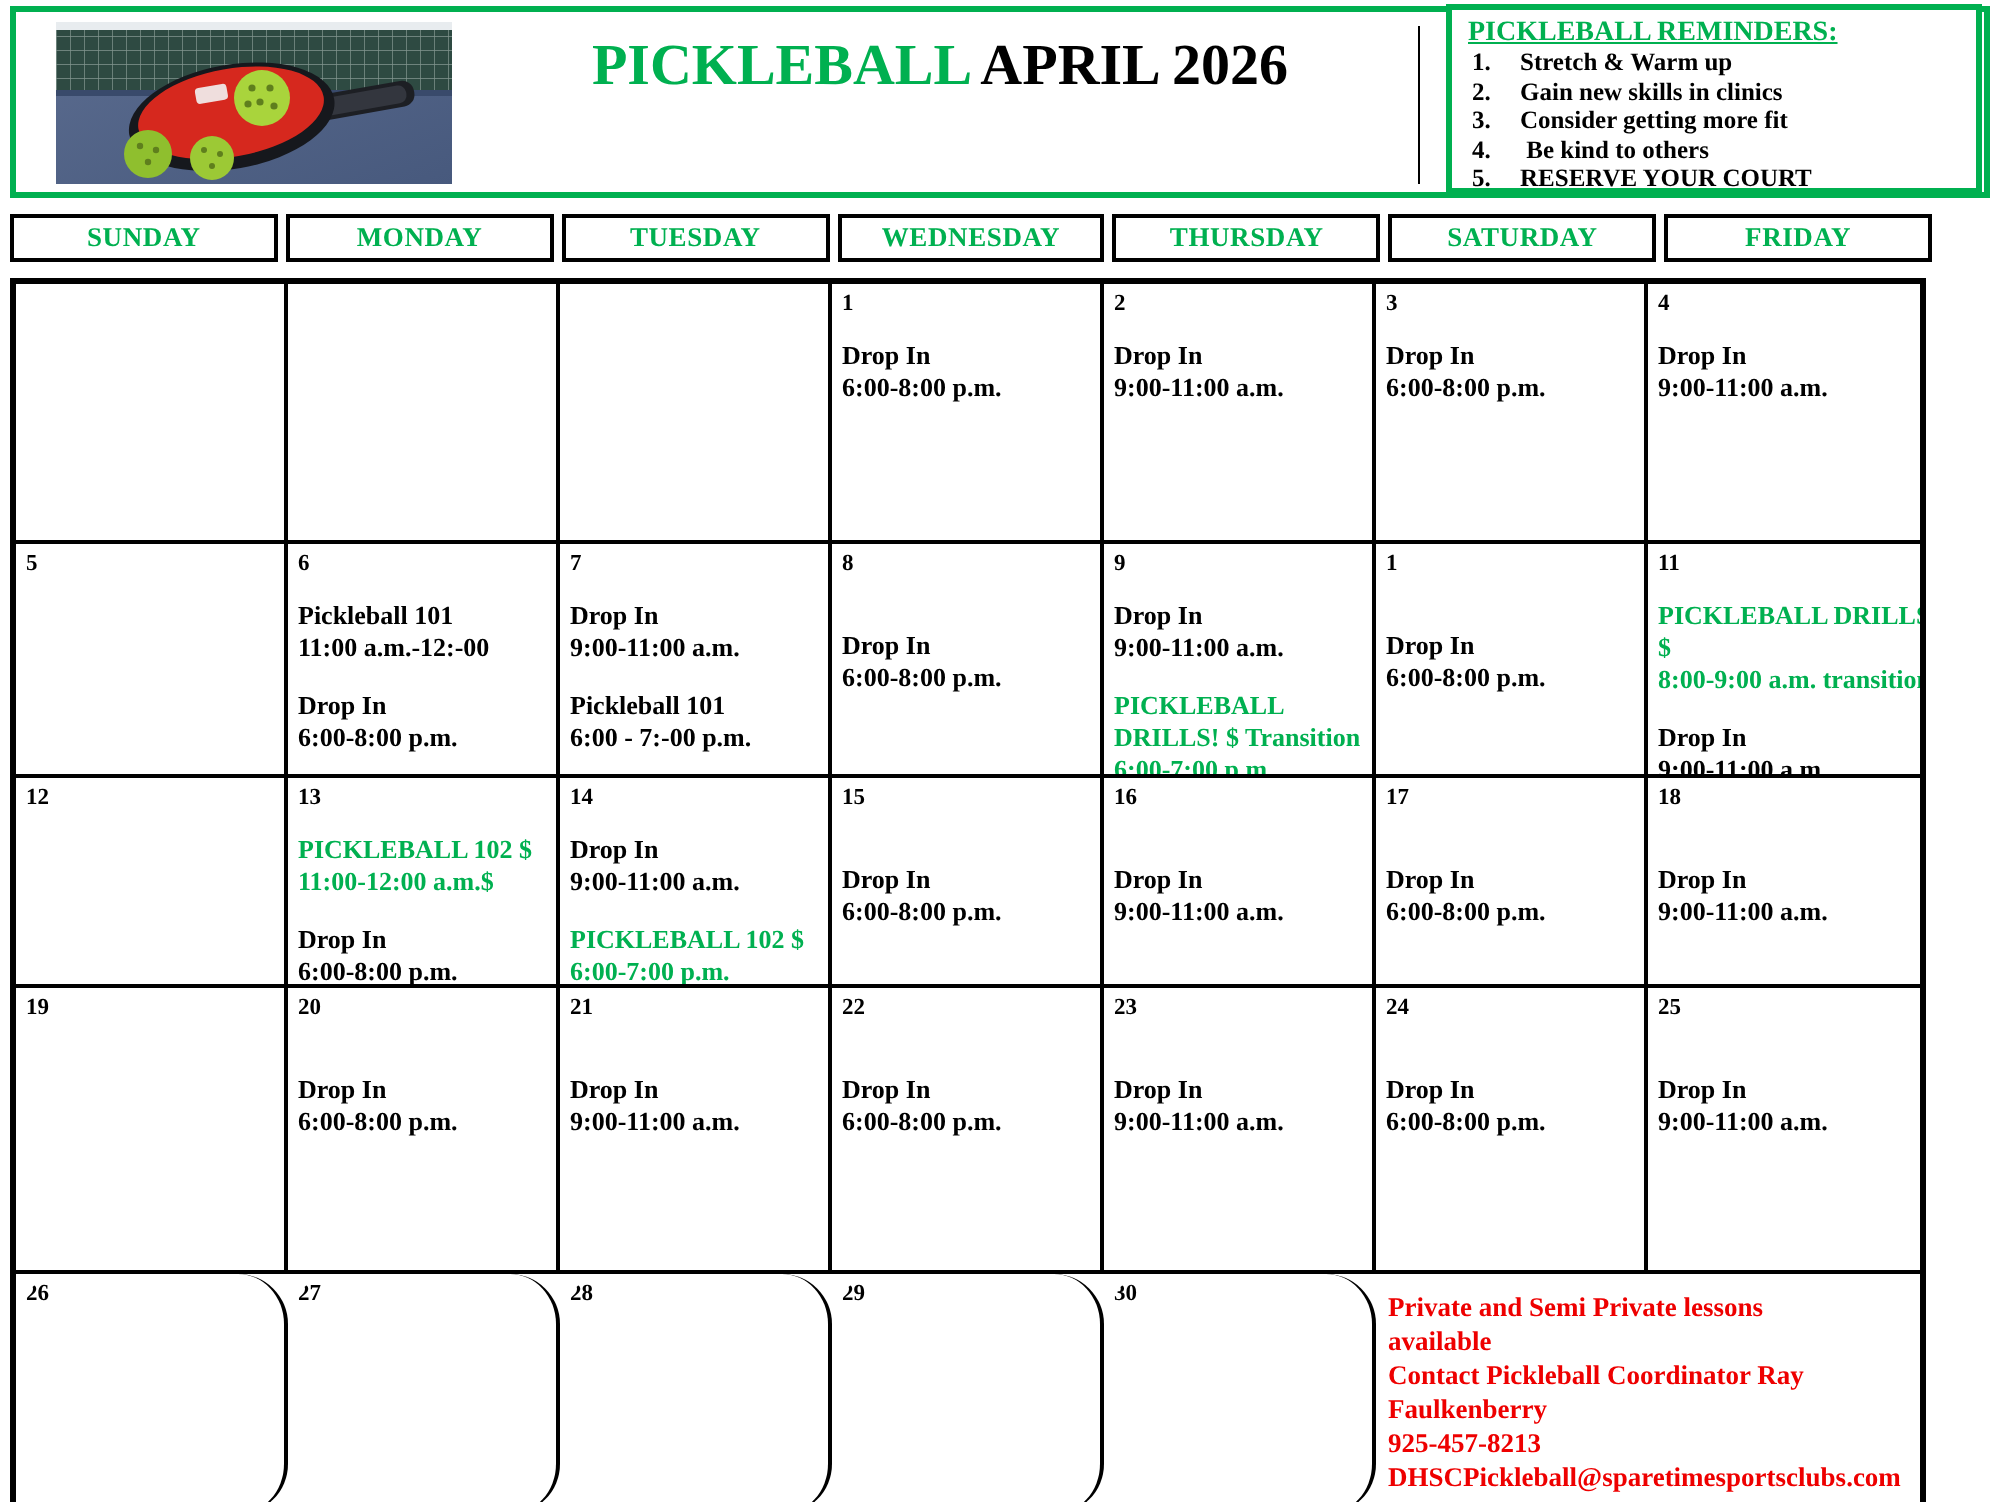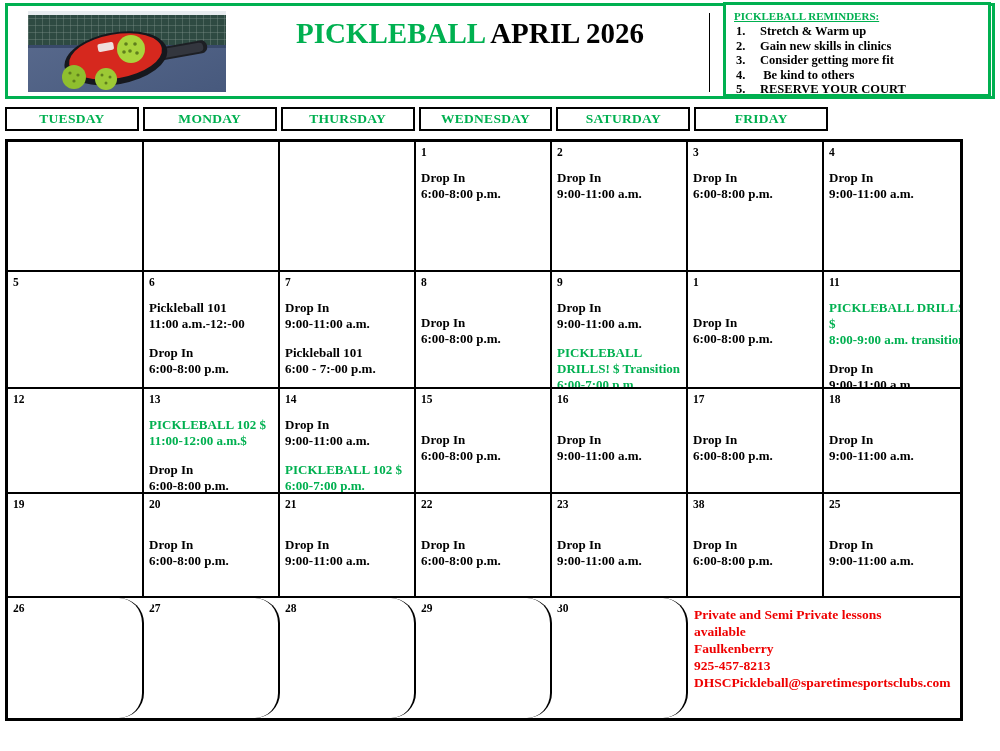--- a/index.html
+++ b/index.html
@@ -12,39 +12,39 @@
   .photo { position:absolute; left:20px; top:5px; width:198px; height:81px; }
   .titles { position:absolute; left:218px; top:8px; width:488px; text-align:center; }
   .title-line1 { font-size:29px; font-weight:bold; line-height:38px; white-space:nowrap; }
   .title-line2 { font-size:29px; font-weight:bold; line-height:38px; white-space:nowrap; }
   .title-green { color:var(--green); }
   .vdivider { position:absolute; left:701px; top:7px; width:1px; height:79px; background:#000; }
 
   
   .reminders { position:absolute; left:723px; top:2px; width:268px; height:95px;
                border:3px solid var(--green); background:#fff; padding:4px 6px 0 8px; }
-  .rem-title { color:var(--green); font-weight:bold; font-size:11px; text-decoration:underline;
+  .rem-title { color:var(--green); font-weight:bold; font-size:14px; text-decoration:underline;
                line-height:15px; white-space:nowrap; }
   .rem-item { display:flex; font-weight:bold; font-size:12.5px; line-height:14.5px; }
   .rem-num { width:26px; flex:0 0 26px; padding-left:2px; }
   .rem-text { white-space:pre; }
 
   
   .weekday-row { position:absolute; left:5px; top:107px; width:961px; height:24px;
                  display:grid; grid-template-columns:repeat(7,1fr); column-gap:4px; }
   .weekday-cell { border:2px solid #000; display:flex; align-items:center; justify-content:center;
                   color:var(--green); font-weight:bold; font-size:13.5px; letter-spacing:.3px;
                   background:#fff; white-space:nowrap; }
 
   
   .calendar { position:absolute; left:5px; top:139px; width:958px;
               border:3px solid #000; background:#fff; }
   .cal-row { display:grid; grid-template-columns:repeat(7,1fr); }
   .cal-row.w0 { height:130px; } .cal-row.w1 { height:117px; } .cal-row.w2 { height:105px; }
-  .cal-row.w3 { height:104px; } .cal-row.w4 { height:120px; }
+  .cal-row.w3 { height:143px; } .cal-row.w4 { height:120px; }
   .cal-cell { border-right:2px solid #000; border-bottom:2px solid #000; overflow:hidden;
               position:relative; background:#fff; }
   .cal-cell:last-child { border-right:none; }
   .cal-row:last-child .cal-cell { border-bottom:none;border-radius:25px; }
   .cal-cell.span2 { grid-column:span 2; }
   .day-num { font-size:11.5px; font-weight:bold; line-height:14px; padding:3px 0 0 5px; }
   .events { padding-left:5px; padding-right:2px; }
   .ev { font-size:13px; font-weight:bold; line-height:16px; white-space:nowrap; }
   .ev + .ev { margin-top:13px; }
   .ev.green { color:var(--green); }
@@ -124,24 +124,25 @@
         <span class="rem-text"> Be kind to others</span>
       </div>
       <div class="rem-item">
         <span class="rem-num">5.</span>
         <span class="rem-text">RESERVE YOUR COURT</span>
       </div>
     </div>
 </div>
 
 <div class="weekday-row">
+    <div class="weekday-cell">SUNDAY</div>
+    <div class="weekday-cell">MONDAY</div>
     <div class="weekday-cell">TUESDAY</div>
-    <div class="weekday-cell">MONDAY</div>
+    <div class="weekday-cell">WEDNESDAY</div>
     <div class="weekday-cell">THURSDAY</div>
-    <div class="weekday-cell">WEDNESDAY</div>
     <div class="weekday-cell">SATURDAY</div>
     <div class="weekday-cell">FRIDAY</div>
   </div>
 
 <div class="calendar">
     <div class="cal-row w0">
       <div class="cal-cell"></div>
       <div class="cal-cell"></div>
       <div class="cal-cell"></div>
       <div class="cal-cell">
@@ -359,21 +360,21 @@
       <div class="cal-cell">
         <div class="day-num">23</div>
         <div class="events" style="margin-top: 26px;">
           <div class="ev">
             <div>Drop In</div>
             <div>9:00-11:00 a.m.</div>
           </div>
         </div>
       </div>
       <div class="cal-cell">
-        <div class="day-num">38</div>
+        <div class="day-num">24</div>
         <div class="events" style="margin-top: 26px;">
           <div class="ev">
             <div>Drop In</div>
             <div>6:00-8:00 p.m.</div>
           </div>
         </div>
       </div>
       <div class="cal-cell">
         <div class="day-num">25</div>
         <div class="events" style="margin-top: 26px;">
@@ -397,19 +398,20 @@
       <div class="cal-cell">
         <div class="day-num">29</div>
       </div>
       <div class="cal-cell">
         <div class="day-num">30</div>
       </div>
       <div class="cal-cell span2">
         <div class="notice">
           <div>Private and Semi Private lessons</div>
           <div>available</div>
+          <div>Contact Pickleball Coordinator Ray</div>
           <div>Faulkenberry</div>
           <div>925-457-8213</div>
           <div>DHSCPickleball@sparetimesportsclubs.com</div>
         </div>
       </div>
     </div>
   </div>
 
 </body></html>

